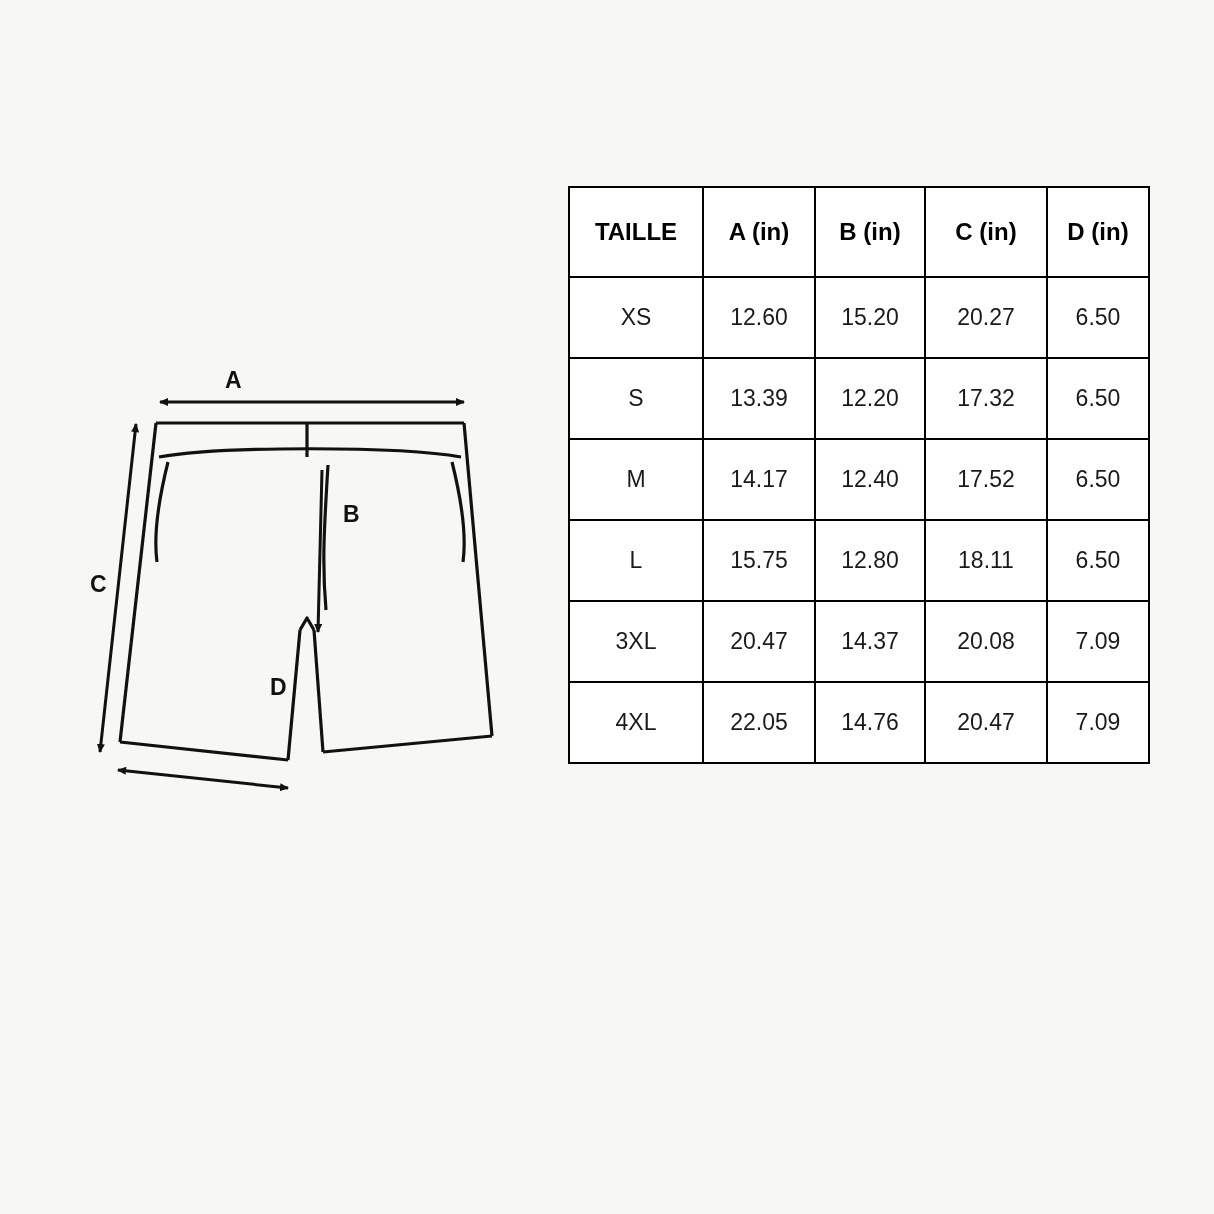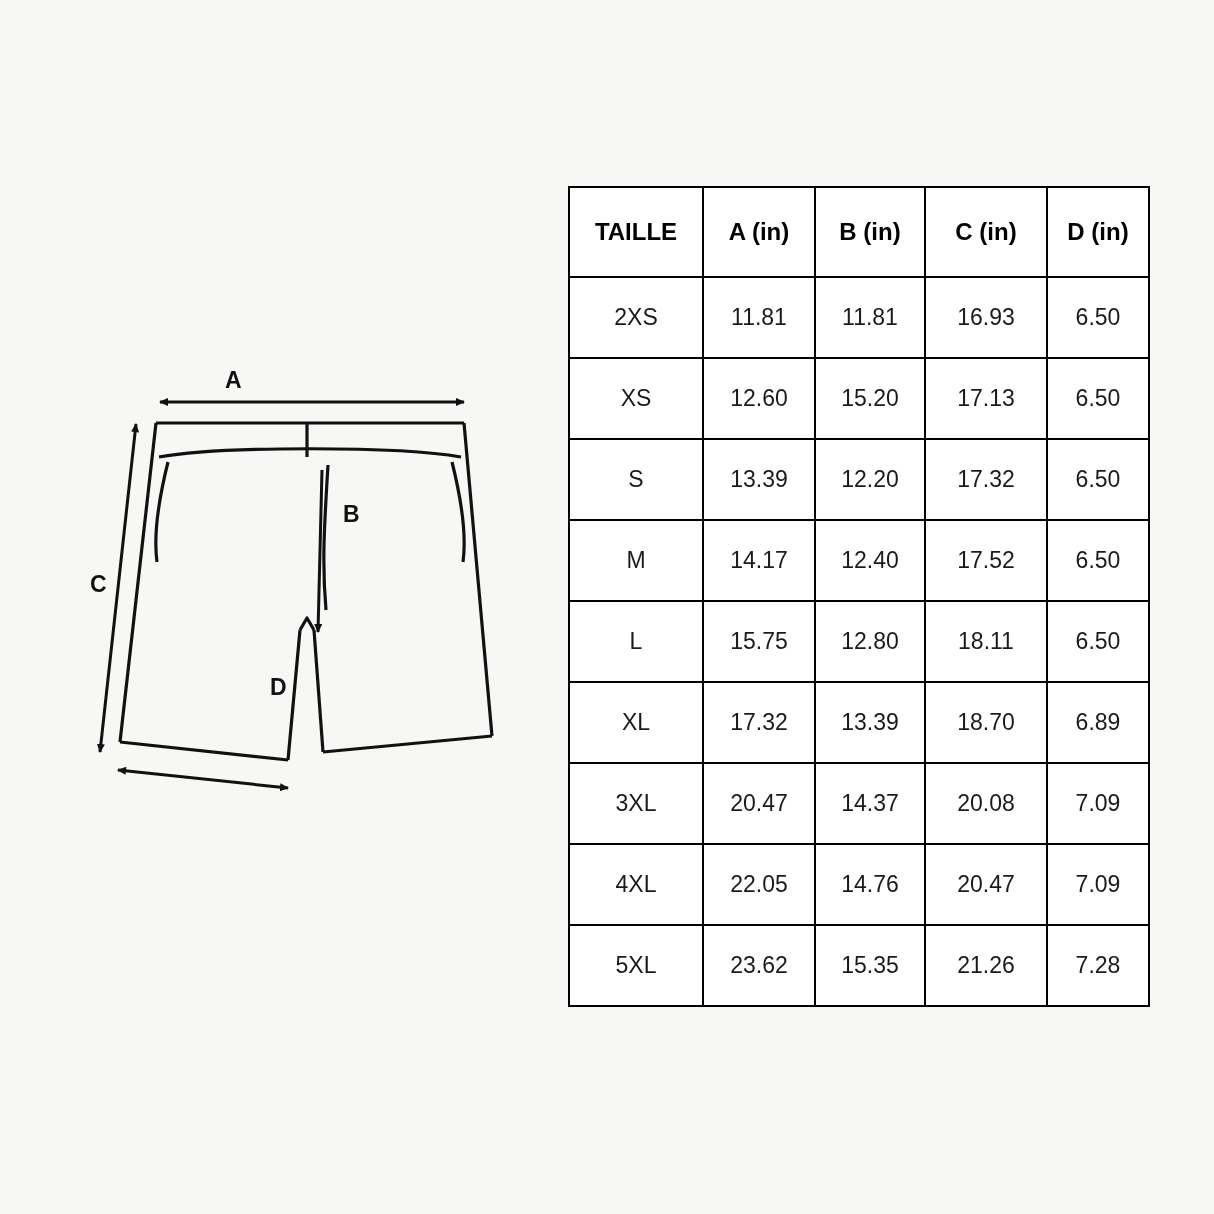--- a/index.html
+++ b/index.html
@@ -150,31 +150,24 @@
         <tr>
           <th>TAILLE</th>
           <th>A (in)</th>
           <th>B (in)</th>
           <th>C (in)</th>
           <th>D (in)</th>
         </tr>
       </thead>
       <tbody>
         <tr>
-          <td>2XS</td>
-          <td>11.81</td>
-          <td>11.81</td>
-          <td>16.93</td>
-          <td>6.50</td>
-        </tr>
-        <tr>
           <td>XS</td>
           <td>12.60</td>
           <td>15.20</td>
-          <td>17.13</td>
+          <td>20.27</td>
           <td>6.50</td>
         </tr>
         <tr>
           <td>S</td>
           <td>13.39</td>
           <td>12.20</td>
           <td>17.32</td>
           <td>6.50</td>
         </tr>
         <tr>
@@ -183,46 +176,32 @@
           <td>12.40</td>
           <td>17.52</td>
           <td>6.50</td>
         </tr>
         <tr>
           <td>L</td>
           <td>15.75</td>
           <td>12.80</td>
           <td>18.11</td>
           <td>6.50</td>
-        </tr>
-        <tr>
-          <td>XL</td>
-          <td>17.32</td>
-          <td>13.39</td>
-          <td>18.70</td>
-          <td>6.89</td>
         </tr>
         <tr>
           <td>3XL</td>
           <td>20.47</td>
           <td>14.37</td>
           <td>20.08</td>
           <td>7.09</td>
         </tr>
         <tr>
           <td>4XL</td>
           <td>22.05</td>
           <td>14.76</td>
           <td>20.47</td>
           <td>7.09</td>
         </tr>
-        <tr>
-          <td>5XL</td>
-          <td>23.62</td>
-          <td>15.35</td>
-          <td>21.26</td>
-          <td>7.28</td>
-        </tr>
       </tbody>
     </table>
   </div>
 
 </div>
 
 </body></html>

